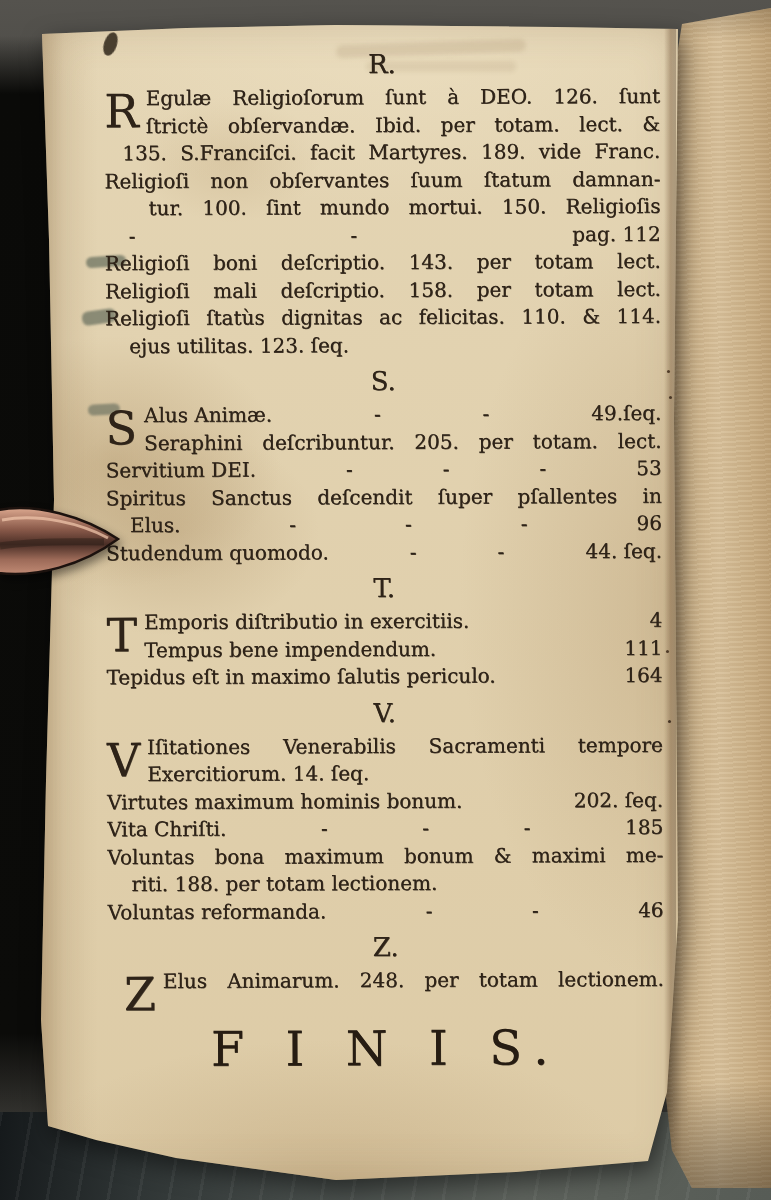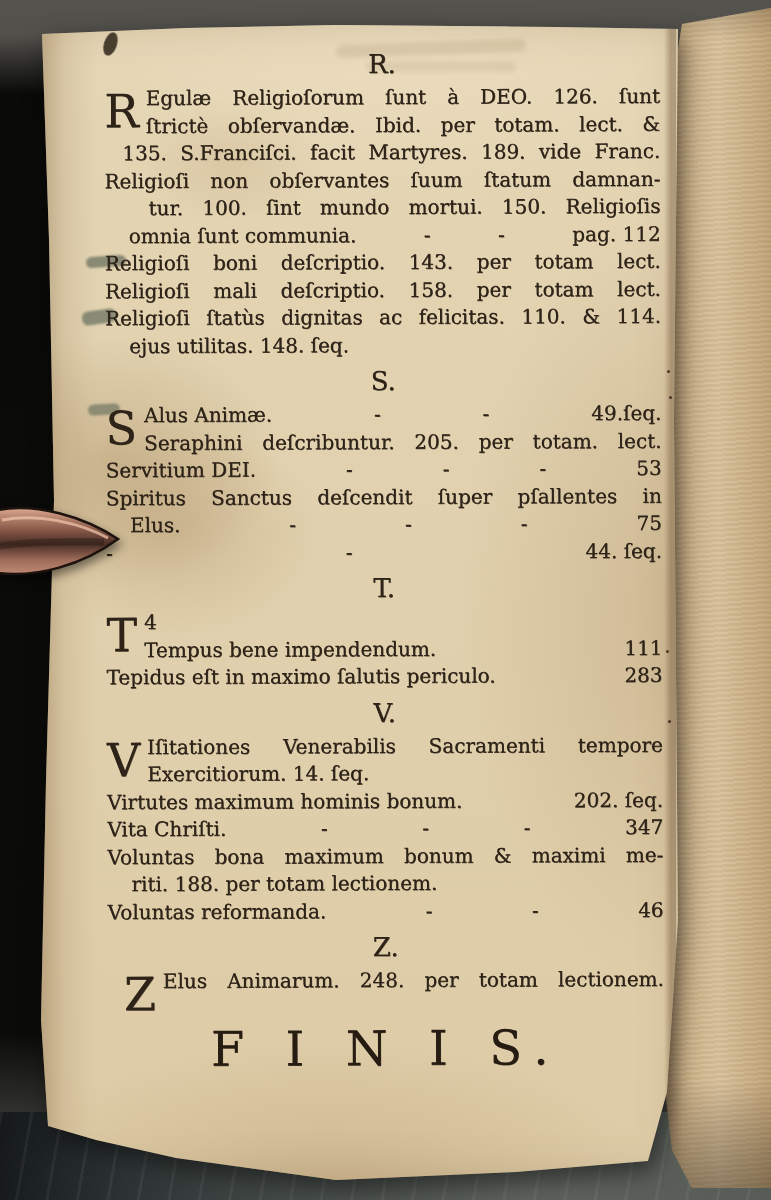--- a/index.html
+++ b/index.html
@@ -114,29 +114,28 @@
           <span class="dropcap">R</span>
           <div class="dclines">
             <div class="line just"><span>Egulæ Religioſorum ſunt à DEO. 126. ſunt</span></div>
             <div class="line just"><span>ſtrictè obſervandæ. Ibid. per totam. lect. &amp;</span></div>
           </div>
         </div>
         <div class="line just" style="margin-left: 18px;"><span>135. S.Franciſci. facit Martyres. 189. vide Franc.</span></div>
         <div class="line just"><span>Religioſi non obſervantes ſuum ſtatum damnan-</span></div>
         <div class="line just" style="margin-left: 44px;"><span>tur. 100. ſint mundo mortui. 150. Religioſis</span></div>
         <div class="line spread" style="margin-left: 24px;">
-          <span>omnia ſunt communia.</span>
           <span>-</span>
           <span>-</span>
           <span>pag. 112</span>
         </div>
         <div class="line just"><span>Religioſi boni deſcriptio. 143. per totam lect.</span></div>
         <div class="line just"><span>Religioſi mali deſcriptio. 158. per totam lect.</span></div>
         <div class="line just"><span>Religioſi ſtatùs dignitas ac felicitas. 110. &amp; 114.</span></div>
-        <div class="line" style="margin-left: 24px;"><span>ejus utilitas. 148. ſeq.</span></div>
+        <div class="line" style="margin-left: 24px;"><span>ejus utilitas. 123. ſeq.</span></div>
         <div class="sec-heading">S.</div>
         <div class="dcwrap">
           <span class="dropcap">S</span>
           <div class="dclines">
             <div class="line spread">
               <span>Alus Animæ.</span>
               <span>-</span>
               <span>-</span>
               <span>49.ſeq.</span>
             </div>
@@ -149,62 +148,64 @@
           <span>-</span>
           <span>-</span>
           <span>53</span>
         </div>
         <div class="line just"><span>Spiritus Sanctus deſcendit ſuper pſallentes in</span></div>
         <div class="line spread" style="margin-left: 24px;">
           <span>Elus.</span>
           <span>-</span>
           <span>-</span>
           <span>-</span>
-          <span>75</span>
-        </div>
-        <div class="line spread">
+          <span>96</span>
+        </div>
+        <div class="line spread">
+          <span>Studendum quomodo.</span>
           <span>-</span>
           <span>-</span>
           <span>44. ſeq.</span>
         </div>
         <div class="sec-heading">T.</div>
         <div class="dcwrap">
           <span class="dropcap">T</span>
           <div class="dclines">
             <div class="line spread">
+              <span>Emporis diſtributio in exercitiis.</span>
               <span>4</span>
             </div>
             <div class="line spread">
               <span>Tempus bene impendendum.</span>
               <span>111</span>
             </div>
           </div>
         </div>
         <div class="line spread">
           <span>Tepidus eſt in maximo ſalutis periculo.</span>
-          <span>283</span>
+          <span>164</span>
         </div>
         <div class="sec-heading">V.</div>
         <div class="dcwrap">
           <span class="dropcap">V</span>
           <div class="dclines">
             <div class="line just"><span>Iſitationes Venerabilis Sacramenti tempore</span></div>
             <div class="line"><span>Exercitiorum. 14. ſeq.</span></div>
           </div>
         </div>
         <div class="line spread">
           <span>Virtutes maximum hominis bonum.</span>
           <span>202. ſeq.</span>
         </div>
         <div class="line spread">
           <span>Vita Chriſti.</span>
           <span>-</span>
           <span>-</span>
           <span>-</span>
-          <span>347</span>
+          <span>185</span>
         </div>
         <div class="line just"><span>Voluntas bona maximum bonum &amp; maximi me-</span></div>
         <div class="line" style="margin-left: 24px;"><span>riti. 188. per totam lectionem.</span></div>
         <div class="line spread">
           <span>Voluntas reformanda.</span>
           <span>-</span>
           <span>-</span>
           <span>46</span>
         </div>
         <div class="sec-heading">Z.</div>

